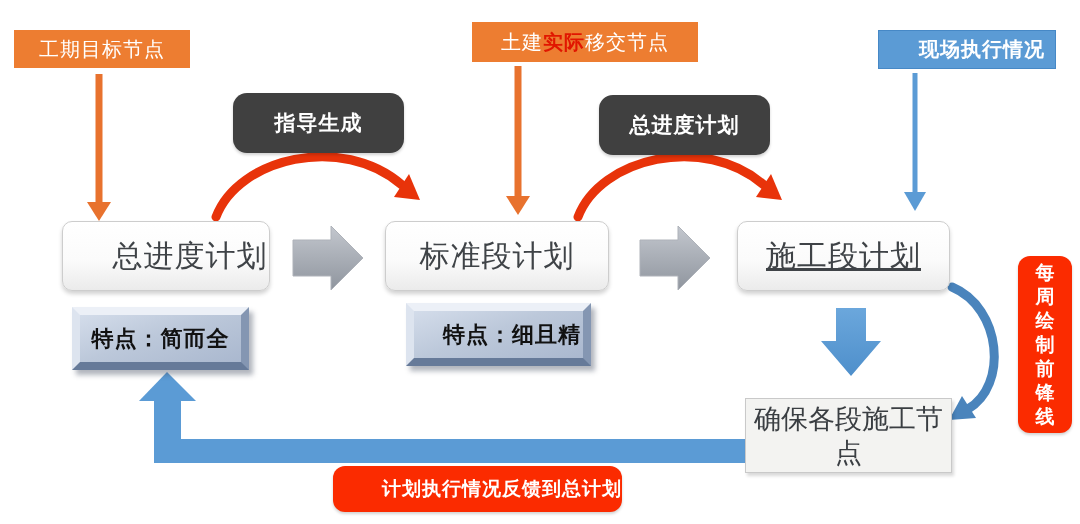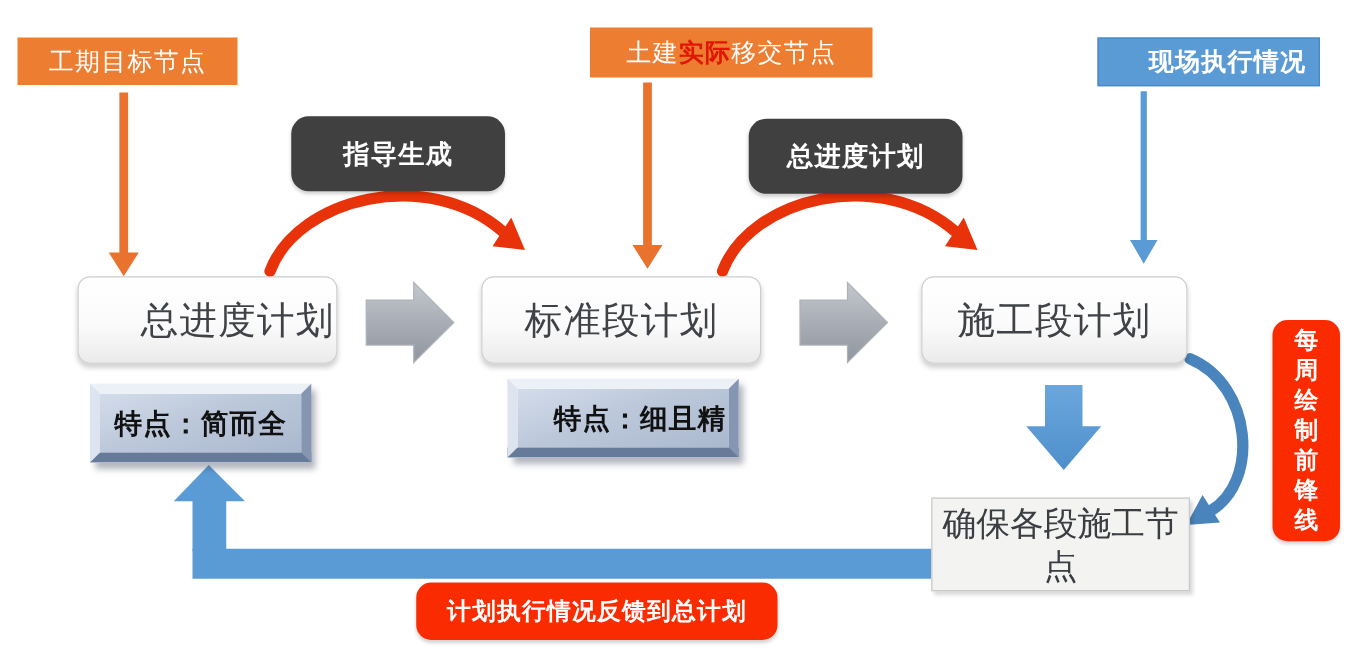--- a/index.html
+++ b/index.html
@@ -155,37 +155,37 @@
   </div>
 
   <div class="abs plan-box" style="left:62px;top:221px;width:208px;height:70px;padding-left:48px;">
     <span>总进度计划</span>
   </div>
 
   <div class="abs plan-box" style="left:385px;top:221px;width:224px;height:70px;">
     <span>标准段计划</span>
   </div>
 
-  <div class="abs plan-box" style="left:737px;top:221px;width:213px;height:70px;">
+  <div class="abs plan-box" style="left:737px;top:221px;width:213px;height:70px;text-decoration:underline;">
     <span>施工段计划</span>
   </div>
 
   <div class="abs feature-box" style="left:72px;top:307px;width:177px;height:63px;">
     <span>特点：简而全</span>
   </div>
 
   <div class="abs feature-box" style="left:406px;top:303px;width:185px;height:63px;padding-left:27px;">
     <span>特点：细且精</span>
   </div>
 
   <div class="abs ensure-box" style="left:745px;top:398px;width:207px;height:75px;">
     <span>确保各段施工节点</span>
   </div>
 
   <div class="abs weekly-box" style="left:1018px;top:256px;width:54px;height:177px;">
     <span class="vtext">每周绘制前锋线</span>
   </div>
 
-  <div class="abs feedback-pill" style="left:333px;top:466px;width:289px;height:46px;">
+  <div class="abs feedback-pill" style="left:333px;top:466px;width:289px;height:46px;justify-content:flex-end;">
     <span>计划执行情况反馈到总计划</span>
   </div>
 
 </div>
 
 </body></html>

